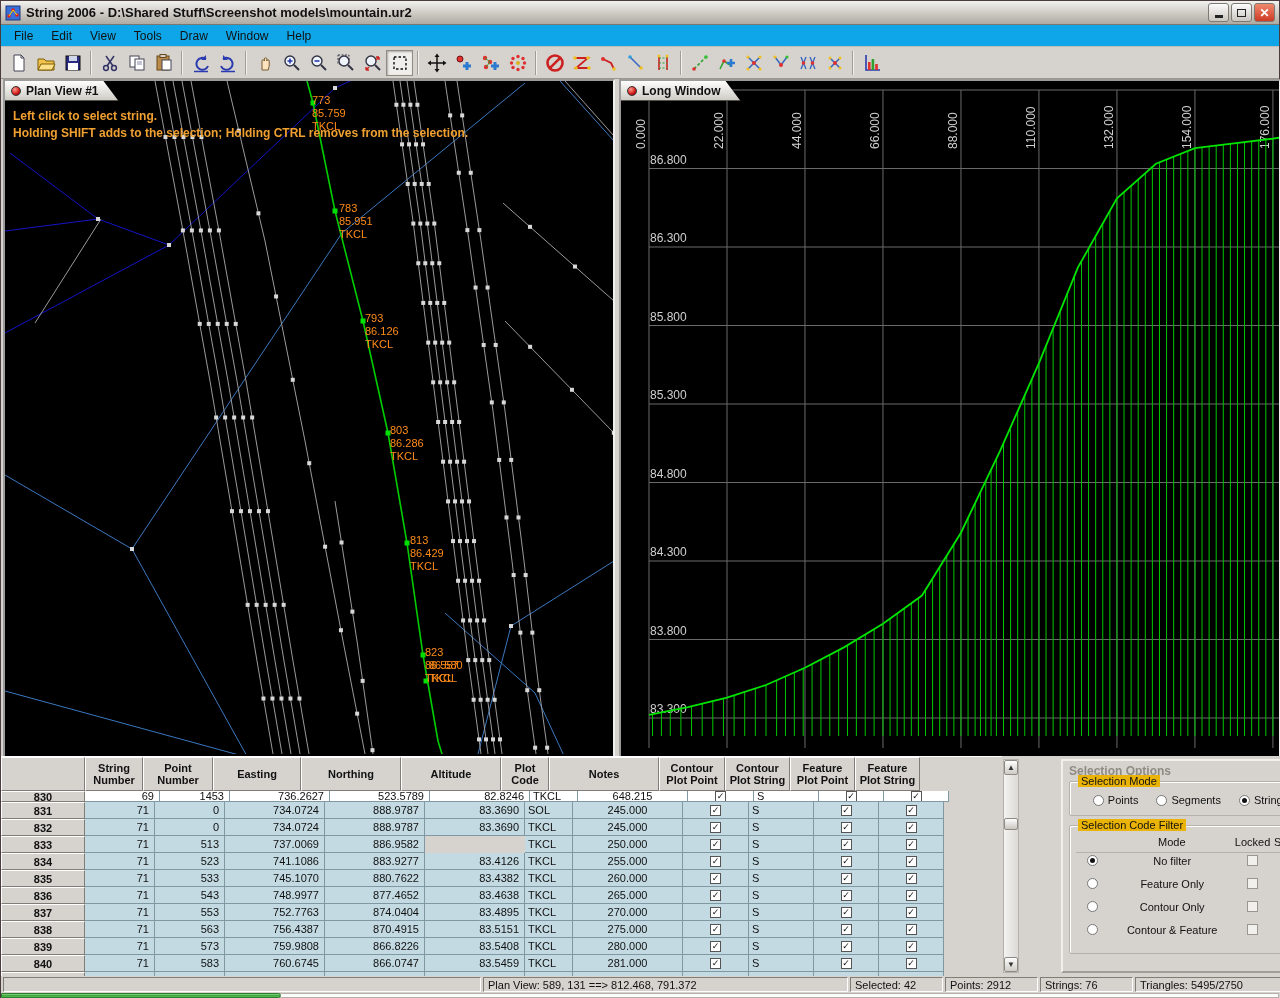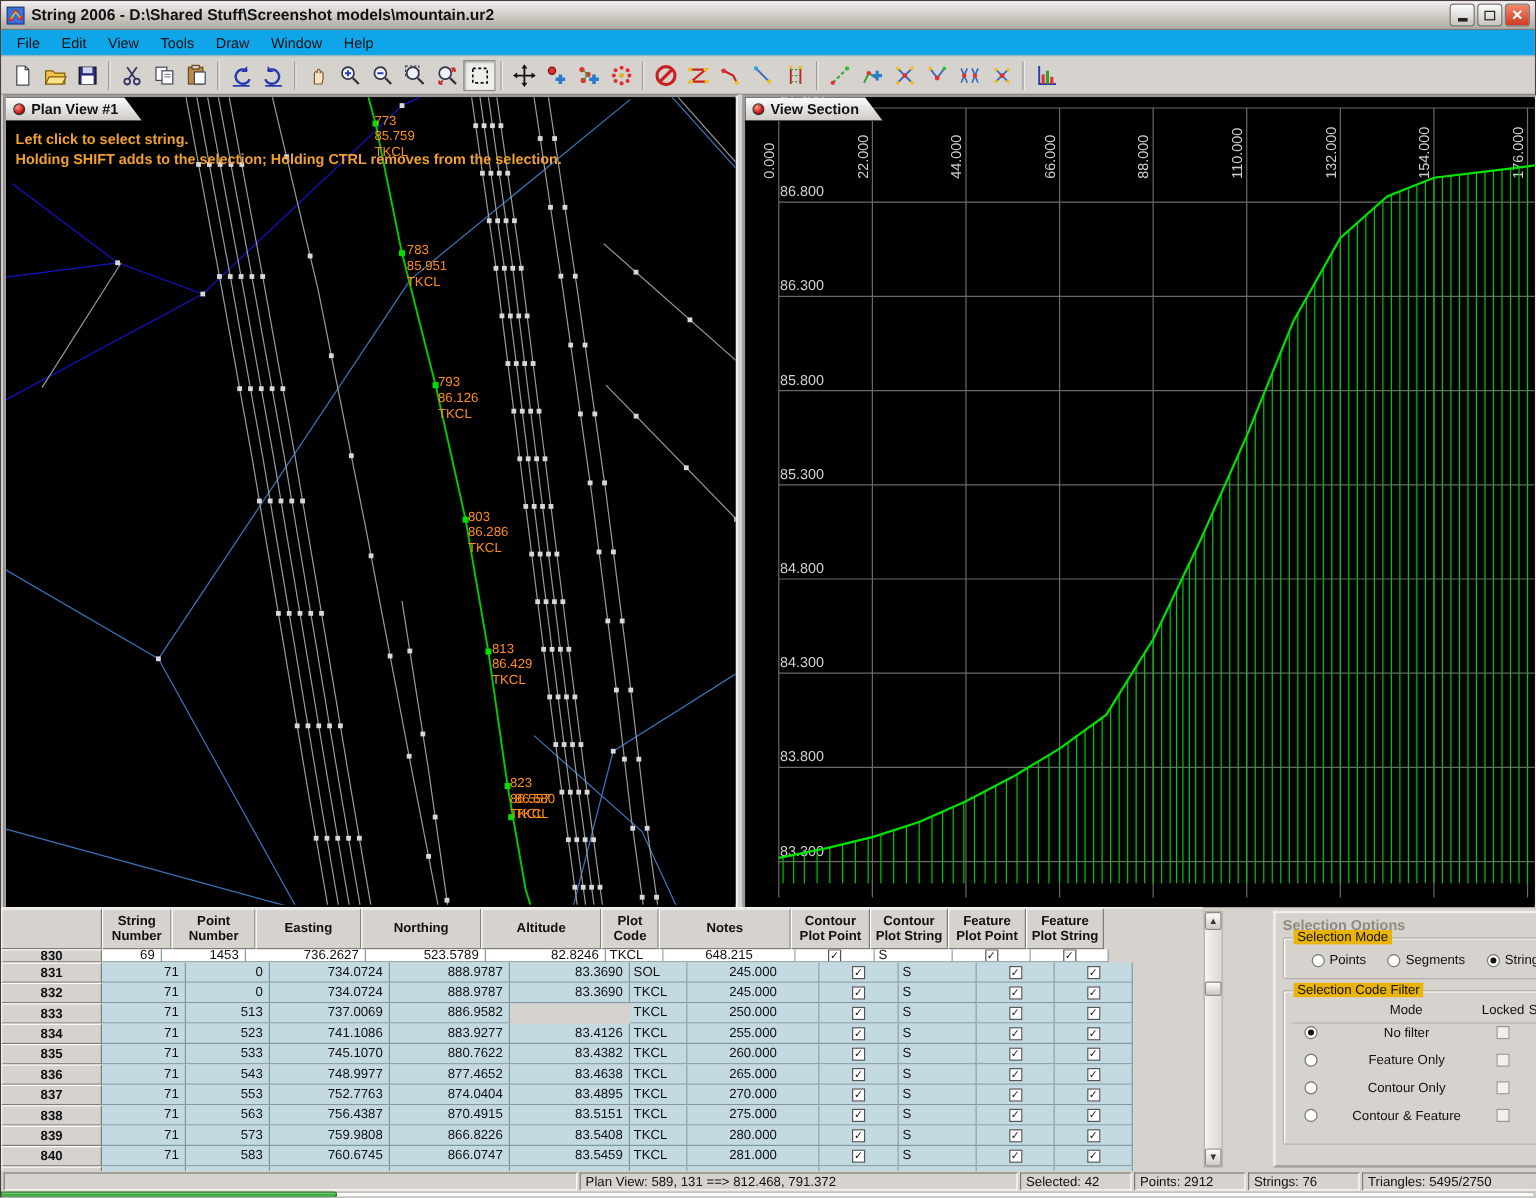--- a/index.html
+++ b/index.html
@@ -600,21 +600,21 @@
           <text x="420" y="601" fill="#ff8c1a" font-size="11px">TKCL</text>
           <text x="424" y="588" fill="#ff8c1a" font-size="11px">86.580</text>
           <text x="424" y="601" fill="#ff8c1a" font-size="11px">TKCL</text>
         </svg>
       <div class="hint" style="top:28px;">Left click to select string.</div>
       <div class="hint" style="top:45px;">Holding SHIFT adds to the selection; Holding CTRL removes from the selection.</div>
     </div>
     <div class="viewpanel" id="section-panel">
       <div class="viewtab">
         <span class="reddot"></span>
-        <span class="lbl">View Section</span>
+        <span class="lbl">Long Window</span>
       </div>
       <svg id="section-svg" class="canvas-svg" width="658" height="673" viewBox="0 0 658 673">
           <rect x="0" y="0" width="658" height="673" fill="#000"></rect>
           <line x1="28" y1="9" x2="658" y2="9" stroke="#6a6a6a" stroke-width="1"></line>
           <line x1="28" y1="87.5" x2="658" y2="87.5" stroke="#6a6a6a" stroke-width="1"></line>
           <line x1="28" y1="166" x2="658" y2="166" stroke="#6a6a6a" stroke-width="1"></line>
           <line x1="28" y1="244.5" x2="658" y2="244.5" stroke="#6a6a6a" stroke-width="1"></line>
           <line x1="28" y1="323" x2="658" y2="323" stroke="#6a6a6a" stroke-width="1"></line>
           <line x1="28" y1="401.5" x2="658" y2="401.5" stroke="#6a6a6a" stroke-width="1"></line>
           <line x1="28" y1="480" x2="658" y2="480" stroke="#6a6a6a" stroke-width="1"></line>
@@ -752,21 +752,21 @@
 Plot Point</div>
           <div class="hcell" style="width: 65px;">Contour
 Plot String</div>
           <div class="hcell" style="width: 65px;">Feature
 Plot Point</div>
           <div class="hcell" style="width: 65px;">Feature
 Plot String</div>
         </div>
         <div class="trow white" style="height: 11px; overflow: hidden; align-items: flex-end;">
           <div class="rnum" style="width: 84px; height: 11px;">830</div>
-          <div class="dcell r" style="width: 50px; height: 11px; padding-left: 21px;">69</div>
+          <div class="dcell r" style="width: 75px; height: 11px; padding-left: 21px;">69</div>
           <div class="dcell r" style="width: 70px; height: 11px;">1453</div>
           <div class="dcell r" style="width: 100px; height: 11px;">736.2627</div>
           <div class="dcell r" style="width: 100px; height: 11px;">523.5789</div>
           <div class="dcell r" style="width: 100px; height: 11px;">82.8246</div>
           <div class="dcell l" style="width: 48px; height: 11px;">TKCL</div>
           <div class="dcell c" style="width: 110px; height: 11px;">648.215</div>
           <div class="dcell c" style="width: 66px; height: 11px;">
             <div class="cbx">✓</div>
           </div>
           <div class="dcell l" style="width: 65px; height: 11px;">S</div>

